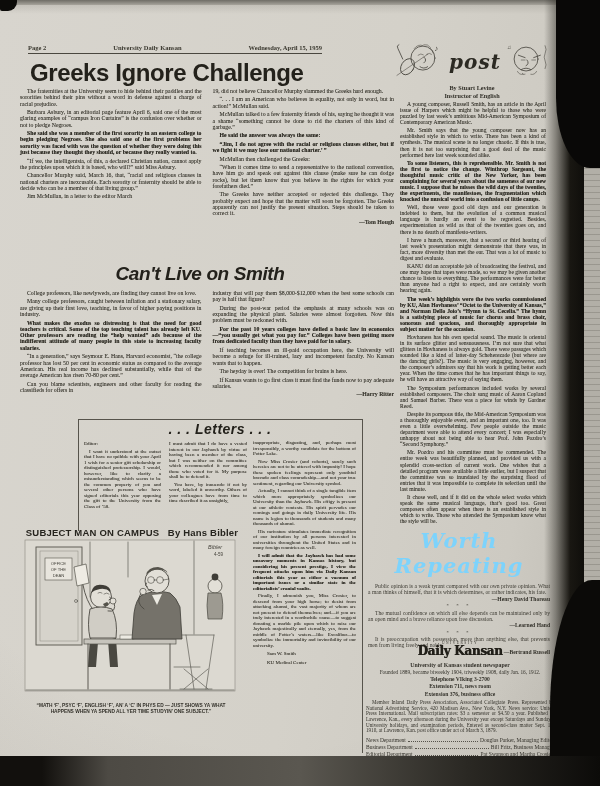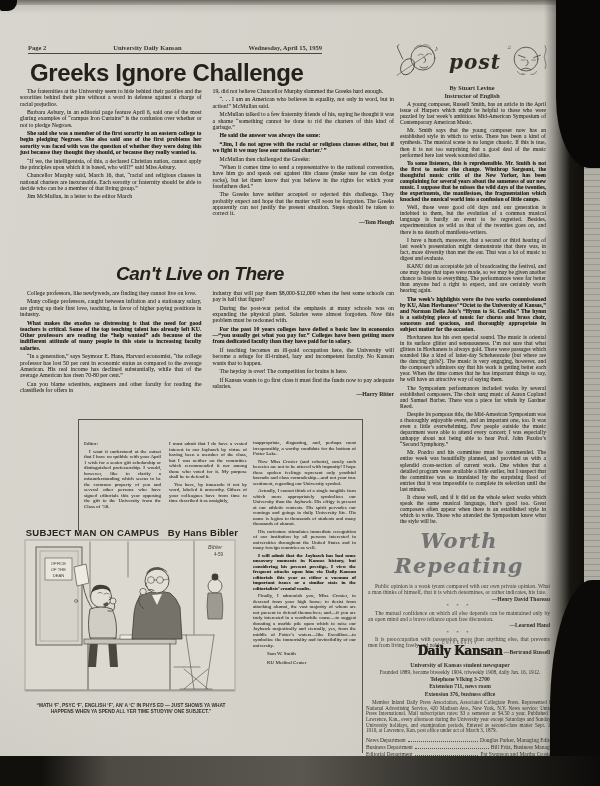--- a/index.html
+++ b/index.html
@@ -54,21 +54,21 @@
   .letters-col{font-size:5px;line-height:5.5px;}
   .letters-col p{margin:0 0 2px;text-indent:5px;}
   .lcol1{left:84px;top:441px;width:77px;}
   .lcol2{left:169px;top:441px;width:78px;}
   .lcol3{left:253px;top:440px;width:103px;}
   .cartoon-panel{left:24px;top:539px;width:212px;height:162px;}
   .cartoon-caption{left:26px;top:703px;width:210px;text-align:center;font-family:"Liberation Sans",sans-serif;
     font-weight:bold;font-size:4.8px;line-height:6px;color:#33312a;}
   .worth{left:368px;top:528px;width:182px;}
   .worth-title{text-align:center;font-family:"DejaVu Serif",serif;font-style:italic;font-weight:bold;
-    font-size:21px;color:#737373;letter-spacing:1px;margin-bottom:5px;}
+    font-size:21px;color:#7dd3fc;letter-spacing:1px;margin-bottom:5px;}
   .quote .qt{font-size:5.6px;line-height:6.1px;text-align:justify;text-indent:7px;margin:0;color:#3d3b33;}
   .quote .qauthor{font-size:5.6px;text-align:right;font-weight:bold;color:#33312a;margin-top:.5px;}
   .quote .qsep{text-align:center;font-size:5px;letter-spacing:3px;color:#3d3b33;line-height:5px;margin:1.5px 0;}
   .quote .qsep:empty{display:none;}
   .masthead{left:366px;top:641px;width:188px;color:#33312a;}
   .m-overline{text-align:center;font-size:3.5px;letter-spacing:1.5px;margin-bottom:-3px;}
   .m-title{text-align:center;font-size:12px;line-height:19px;font-weight:bold;font-family:"DejaVu Serif",serif;
     letter-spacing:-.3px;color:#211f19;text-shadow:.5px 0 0 currentColor;}
   .m-sub{text-align:center;font-size:5.8px;font-weight:bold;margin-top:1px;}
   .m-found{text-align:center;font-size:5.3px;margin-top:1px;}
@@ -158,21 +158,21 @@
       <p>I have a hunch, moreover, that a second or third hearing of last week’s presentation might demonstrate that there was, in fact, more diversity than met the ear. That was a lot of music to digest and evaluate.</p>
       <p>KANU did an acceptable job of broadcasting the festival, and one may hope that tapes were made, so we may be given another chance to listen to everything. The performances were far better than anyone had a right to expect, and are certainly worth hearing again.</p>
       <p class="b">The week’s highlights were the two works commissioned by KU, Alan Hovhaness’ “Octet to the University of Kansas,” and Norman Dello Joio’s “Hymn to St. Cecelia.” The hymn is a satisfying piece of music for chorus and brass choir, sonorous and spacious, and thoroughly appropriate in subject matter for the occasion.</p>
       <p>Hovhaness has his own special sound. The music is oriental in its surface glitter and sensuousness. I’m not sure that what glitters in Hovhaness is always gold. There were passages which sounded like a kind of latter-day Scheherezade (but where are the dancing girls?). The music is very engaging, however, and the composer’s admirers say that his work is getting better each year. When the time comes that he has important things to say, he will have an attractive way of saying them.</p>
       <p>The Symposium performances included works by several established composers. The choir sang music of Aaron Copland and Samuel Barber. There was a piece for winds by Gardner Reed.</p>
       <p>Despite its pompous title, the Mid-American Symposium was a thoroughly enjoyable event, and an important one, too. It was even a little overwhelming. Few people outside the music department were able to attend every concert; I was especially unhappy about not being able to hear Prof. John Pozdro’s “Second Symphony.”</p>
       <p>Mr. Pozdro and his committee must be commended. The entire week was beautifully planned, and provided us with a splendid cross-section of current work. One wishes that a detailed program were available a little earlier, but I suspect that the committee was so inundated by the surprising flood of entries that it was impossible to complete its selection until the last minute.</p>
       <p>It chose well, and if it did on the whole select works which speak the same musical language, that’s good too. Great composers often appear when there is an established style in which to write. Those who attended the Symposium know what the style will be.</p>
   </div>
 
-  <div class="abs headline love-headline">Can't Live on There</div>
+  <div class="abs headline love-headline">Can't Live on Smith</div>
   <div class="abs cols love-cols body-text">
     <div class="col">
       <p>College professors, like newlyweds, are finding they cannot live on love.</p>
         <p>Many college professors, caught between inflation and a stationary salary, are giving up their first love, teaching, in favor of higher paying positions in industry.</p>
         <p class="b">What makes the exodus so distressing is that the need for good teachers is critical. Some of the top teaching talent has already left KU. Other professors are reading the “help wanted” ads because of the indifferent attitude of many people in this state to increasing faculty salaries.</p>
         <p>“In a generation,” says Seymour E. Hans, Harvard economist, “the college professor has lost 50 per cent in economic status as compared to the average American. His real income has declined substantially, while that of the average American has risen 70-80 per cent.”</p>
         <p>Can you blame scientists, engineers and other faculty for reading the classifieds for offers in</p>
     </div>
     <div class="col">
       <p class="nf">industry that will pay them $8,000-$12,000 when the best some schools can pay is half that figure?</p>
@@ -182,20 +182,21 @@
         <p>The heyday is over! The competition for brains is here.</p>
         <p>If Kansas wants to go first class it must find the funds now to pay adequate salaries.</p>
         <p class="sig">—Harry Ritter</p>
     </div>
   </div>
 
   <div class="abs letters-top"></div>
   <div class="abs rule-v letters-left"></div>
   <div class="abs rule-v rule-right"></div>
 
+  <div class="abs headline letters-title">. . . Letters . . .</div>
   <div class="abs letters-col body-text lcol1">
     <p class="nf">Editor:</p>
       <p>I want it understood at the outset that I have no quibble with your April 1 wish for a senior gift scholarship or distinguished professorship. I would, however, like to clarify a misunderstanding which seems to be the common property of you and several other persons who have signed editorials this year opposing the gift to the University from the Class of ’58.</p>
   </div>
   <div class="abs letters-col body-text lcol2">
     <p class="nf">I must admit that I do have a vested interest in our Jayhawk by virtue of having been a member of the class, but I was neither on the committee which recommended it nor among those who voted for it. My purpose shall be to defend it.</p>
       <p>You have, by innuendo if not by word, labeled it unworthy. Others of your colleagues have from time to time described it as unsightly,</p>
   </div>
   <div class="abs letters-col body-text lcol3">
     <p class="nf">inappropriate, disgusting, and, perhaps most irresponsibly, a worthy candidate for the bottom of Potter Lake.</p>

